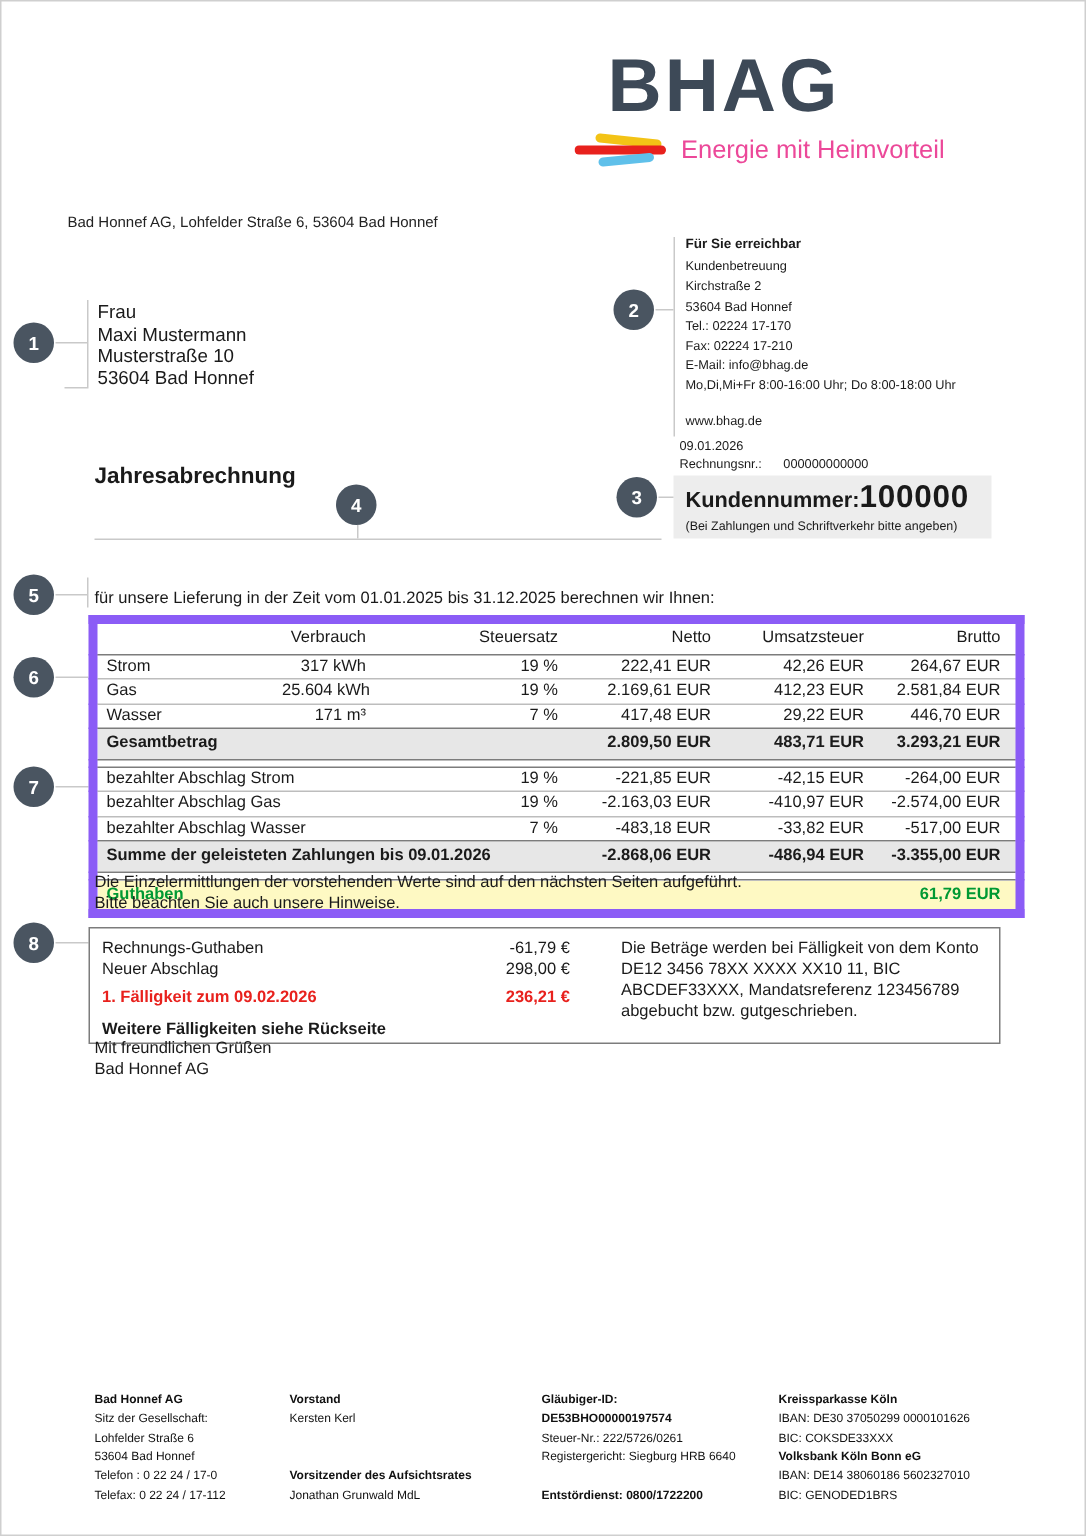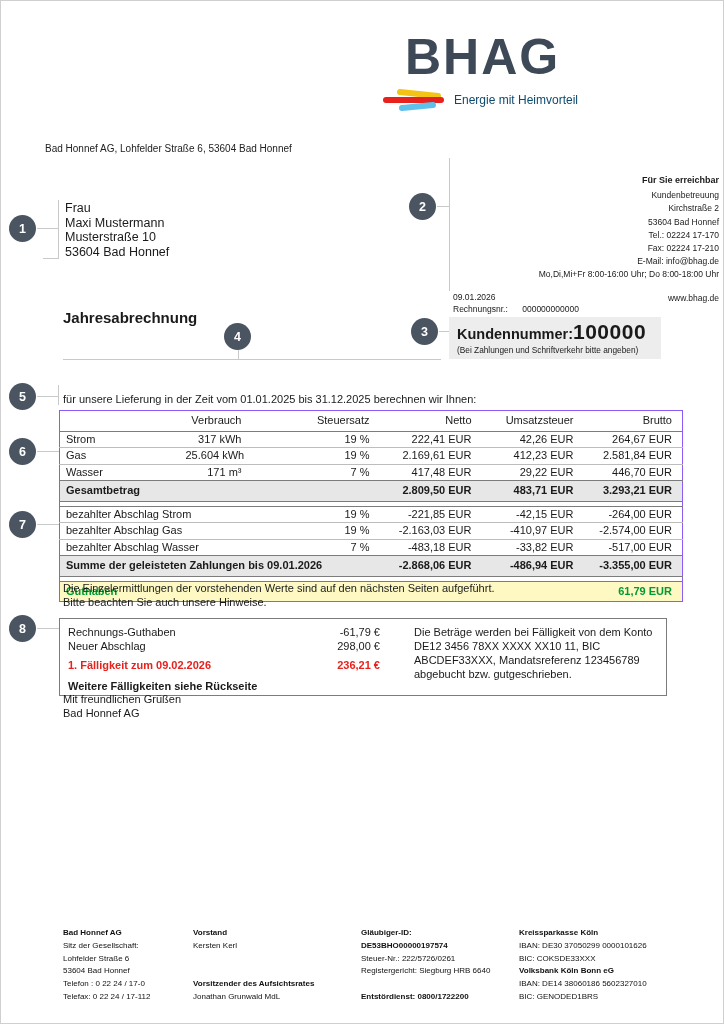--- a/index.html
+++ b/index.html
@@ -3,26 +3,26 @@
 <meta charset="utf-8">
 <style>
   html,body{margin:0;padding:0;background:#f2f2f2;}
   .page{position:relative;width:724px;height:1024px;background:#fff;border:1px solid #cfcfcf;
         box-sizing:border-box;font-family:"Liberation Sans","DejaVu Sans",sans-serif;color:#1a1a1a;overflow:hidden;}
   .abs{position:absolute;}
   .b{font-weight:bold;}
   
   .logo-word{position:absolute;left:404px;top:28px;font-size:50px;font-weight:bold;letter-spacing:2px;color:#3d4957;line-height:56px;}
   .logo-tagrow{position:absolute;left:382px;top:84px;display:flex;align-items:center;gap:9px;}
-  .logo-tagline{font-size:12px;color:#0c4a6e;}
+  .logo-tagline{font-size:17px;color:#ec4899;}
   
   .sender{left:44px;top:142px;font-size:10px;color:#222;}
   .recipient{left:64px;top:200px;font-size:12.5px;line-height:14.5px;}
   
-  .contact{left:456px;top:173px;width:262px;font-size:8.5px;line-height:13.2px;text-align:right;}
+  .contact{left:456px;top:155px;width:262px;font-size:8.5px;line-height:13.2px;}
   .contact .ttl{font-size:9px;font-weight:bold;margin-bottom:2px;}
   .contact .web{margin-top:10px;}
   
   .meta{left:452px;top:290px;font-size:8.5px;line-height:12px;}
   .custbox{left:448px;top:316px;width:212px;background:#ededed;padding:3px 8px 4px 8px;box-sizing:border-box;}
   .custbox .row1{display:flex;align-items:baseline;}
   .custbox .lbl{font-size:14.5px;font-weight:bold;}
   .custbox .num{font-size:21px;font-weight:bold;margin-left:auto;margin-right:22px;letter-spacing:.5px;}
   .custbox .note{font-size:8.3px;margin-top:1px;}
   
@@ -31,21 +31,21 @@
   .intro2{left:62px;top:392px;font-size:11px;}
   
   .callout{position:absolute;width:27px;height:27px;border-radius:50%;background:#4a5561;color:#fff;
            font-size:12.5px;font-weight:bold;display:flex;align-items:center;justify-content:center;}
   .hline,.vline{position:absolute;background:#c9c9c9;}
   .hline{height:1px;}
   .vline{width:1px;}
   
   .bill{position:absolute;left:58px;top:409px;width:624px;border-collapse:collapse;font-size:11px;table-layout:fixed;}
   .bill td{padding:1px 10px 1px 6px;line-height:13.5px;overflow:hidden;white-space:nowrap;}
-  .bill{border:1px solid #8b5cf6;}
+  .bill{border:6px solid #8b5cf6;}
   .bill .r{text-align:right;}
   .thr td{border-bottom:1px solid #7c7c7c;padding-top:3px;padding-bottom:3px;}
   .row td{border-top:1px solid #bdbdbd;}
   .total td{background:#e7e7e7;font-weight:bold;border-top:1px solid #7c7c7c;border-bottom:1px solid #7c7c7c;padding-top:3px;padding-bottom:3px;}
   .spacer td{height:4px;padding:0;}
   tr.spacer + tr td{border-top:1px solid #7c7c7c;}
   .credit td{background:#fef9c3;font-weight:bold;color:#009933;border-top:1px solid #7c7c7c;padding-top:3px;padding-bottom:3px;}
   
   .notes{left:62px;top:581px;font-size:11px;line-height:13.5px;}
   

